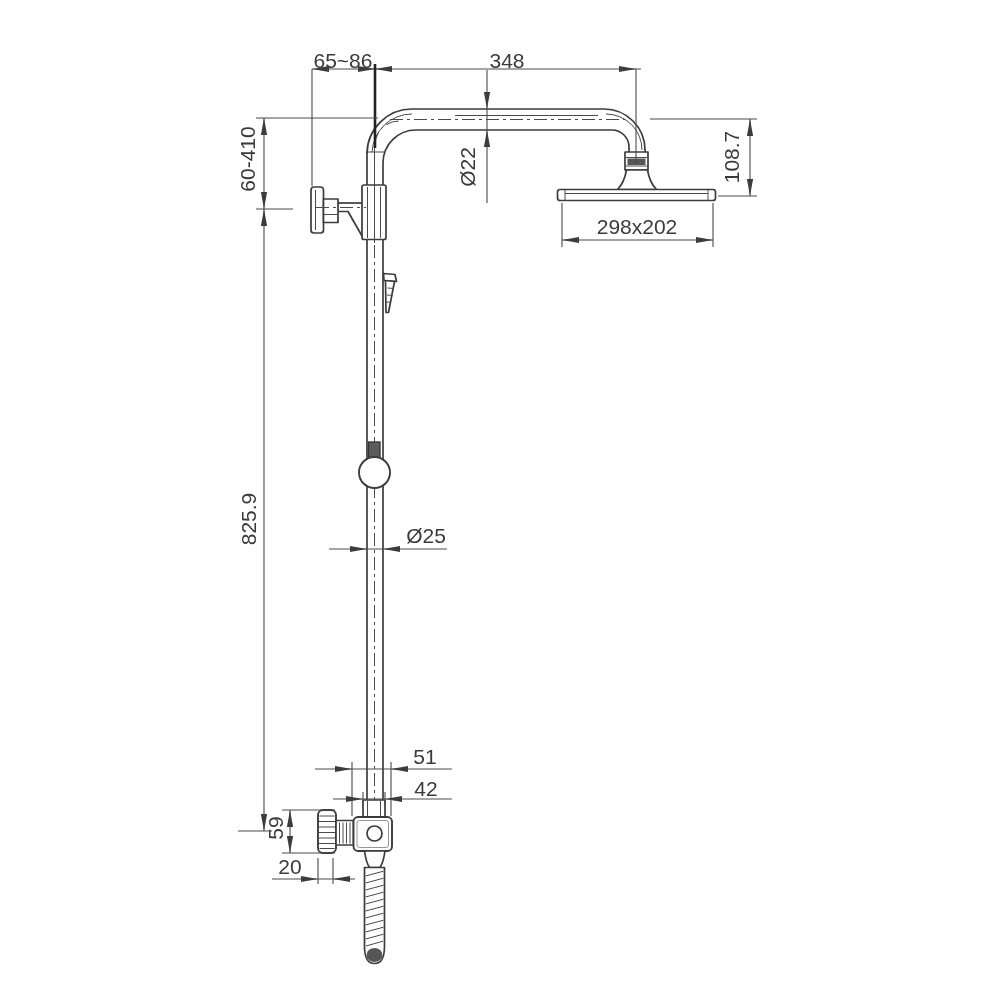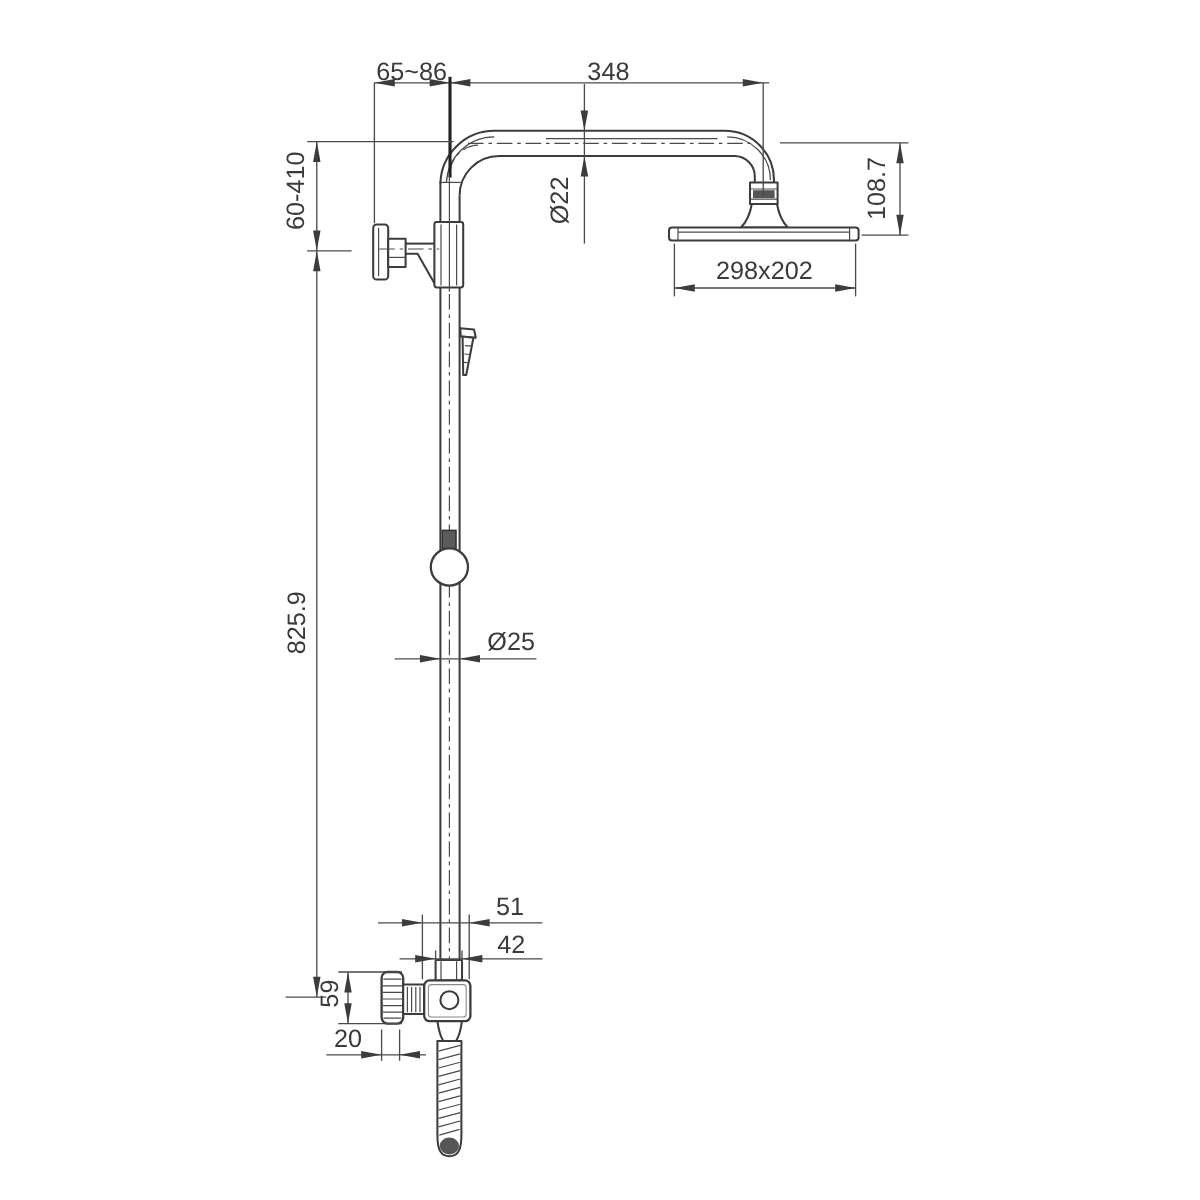--- a/index.html
+++ b/index.html
@@ -1,16 +1,16 @@
 <!DOCTYPE html>
 <html><head>
 <meta charset="utf-8">
 <style>
   html,body{margin:0;padding:0;background:#ffffff;}
-  .stage{position:relative;width:1000px;height:1000px;background:#22c55e;overflow:hidden;}
+  .stage{position:relative;width:808px;height:1000px;background:#22c55e;overflow:hidden;}
   svg{position:absolute;left:0;top:0;}
   .ol   {stroke:#3c3c3c;stroke-width:1.7;fill:none;stroke-linejoin:round;}
   .olf  {stroke:#3c3c3c;stroke-width:1.7;fill:#ffffff;stroke-linejoin:round;}
   .olf2 {stroke:#3c3c3c;stroke-width:1.9;fill:#ffffff;stroke-linejoin:round;}
   .thin {stroke:#4a4a4a;stroke-width:1;fill:none;}
   .dim  {stroke:#4a4a4a;stroke-width:1.1;fill:none;}
   .cl   {stroke:#4a4a4a;stroke-width:1;fill:none;stroke-dasharray:13 4 3 4;}
   .bold {stroke:#222222;stroke-width:2.6;fill:none;}
   .arr  {fill:#3c3c3c;stroke:none;}
   .dk   {fill:#565656;stroke:none;}

